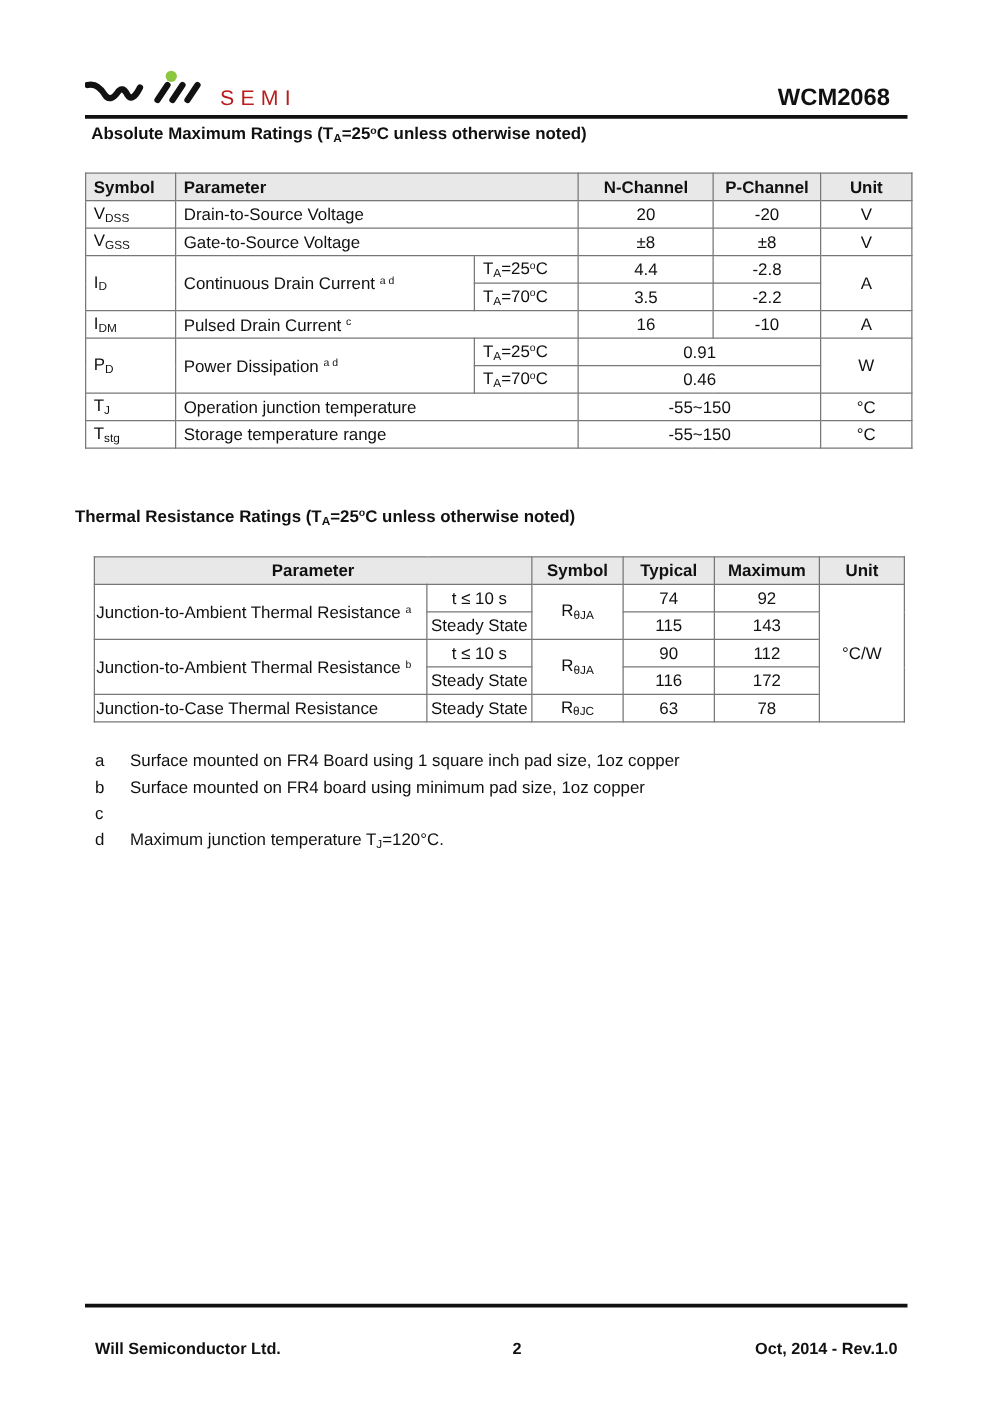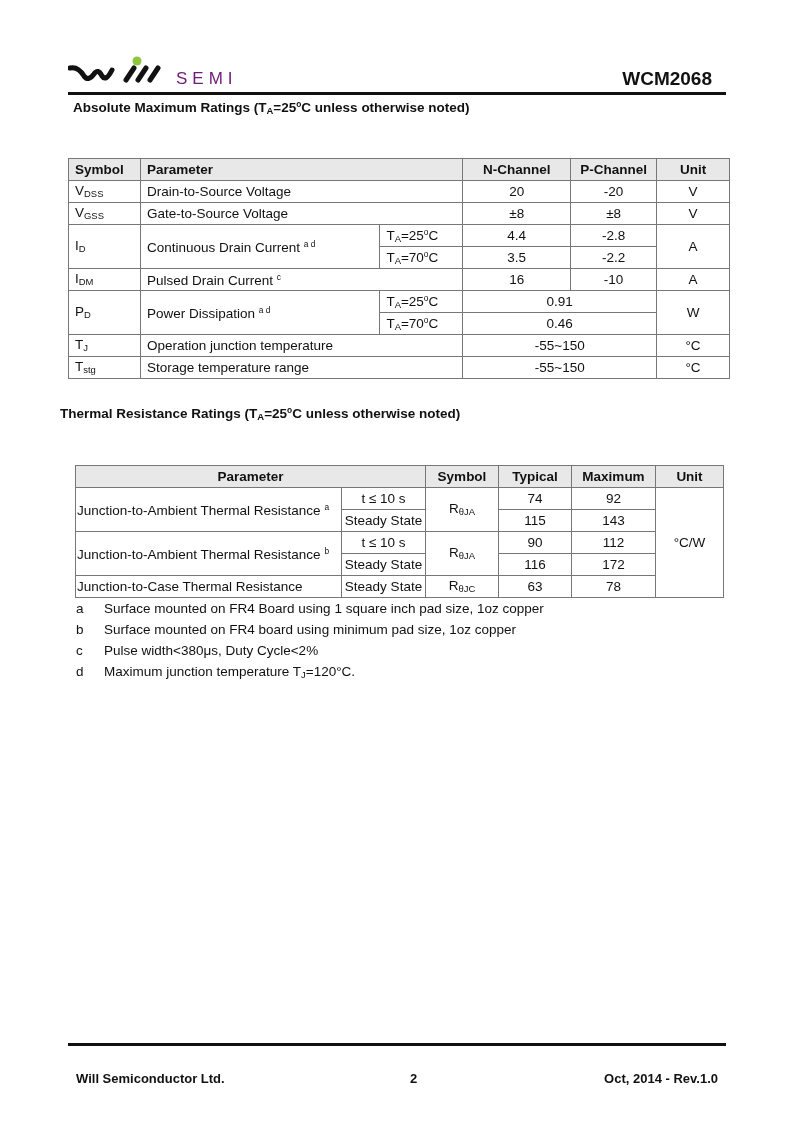--- a/index.html
+++ b/index.html
@@ -1,26 +1,26 @@
 <!DOCTYPE html>
 <html><head>
 <meta charset="utf-8">
 <style>
   html, body { margin: 0; padding: 0; background: #ffffff; }
   body { width: 800px; height: 1131px; position: relative; font-family: "Liberation Sans", sans-serif; color: #111; overflow: hidden; }
   .abs { position: absolute; }
   .logo { left: 68px; top: 56px; width: 190px; height: 32px; }
   .logo svg { position: absolute; left: 0; top: 0; }
-  .logo-text { position: absolute; left: 108px; top: 13px; font-size: 17px; letter-spacing: 5px; color: #701a75; font-family: "Liberation Sans", sans-serif; }
+  .logo-text { position: absolute; left: 108px; top: 13px; font-size: 17px; letter-spacing: 5px; color: #b91c1c; font-family: "Liberation Sans", sans-serif; }
   .part-no { right: 88px; top: 68px; font-size: 19px; font-weight: bold; }
   .rule-top { left: 68px; top: 92px; width: 658px; height: 3px; background: #111; }
   .section-title { font-size: 13.5px; font-weight: bold; }
   .sub { font-size: 0.7em; vertical-align: -0.25em; }
   .sup { font-size: 0.62em; vertical-align: 0.55em; }
-  table { border-collapse: collapse; position: absolute; font-size: 13.5px; margin-top: 20px; }
+  table { border-collapse: collapse; position: absolute; font-size: 13.5px; }
   td, th { border: 1px solid #777; padding: 0 6px; height: 21px; }
   th { background: #e8e8e8; font-weight: bold; }
   .c { text-align: center; }
   .l { text-align: left; }
   #amr { left: 68px; top: 138px; width: 662px; border: 1px solid #555; }
   #thr { left: 75px; top: 445px; width: 649px; border: 1.5px solid #444; }
   #thr td.l { padding-left: 1px; padding-right: 2px; }
   #thr td.cond { padding: 0 1px; text-align: center; }
   .notes { left: 76px; top: 598px; font-size: 13.5px; line-height: 21px; }
   .note-row { display: flex; }
@@ -188,21 +188,20 @@
   <div class="note-row">
     <span class="note-key">a</span>
     <span>Surface mounted on FR4 Board using 1 square inch pad size, 1oz copper</span>
   </div>
   <div class="note-row">
     <span class="note-key">b</span>
     <span>Surface mounted on FR4 board using minimum pad size, 1oz copper</span>
   </div>
   <div class="note-row">
     <span class="note-key">c</span>
-    <span>Pulse width&lt;380μs, Duty Cycle&lt;2%</span>
   </div>
   <div class="note-row">
     <span class="note-key">d</span>
     <span><span>Maximum junction temperature T</span><span class="sub">J</span><span>=120°C.</span></span>
   </div>
 </div>
 
 <div class="abs rule-bottom"></div>
 <div class="abs footer footer-left">Will Semiconductor Ltd.</div>
 <div class="abs footer footer-center">2</div>

